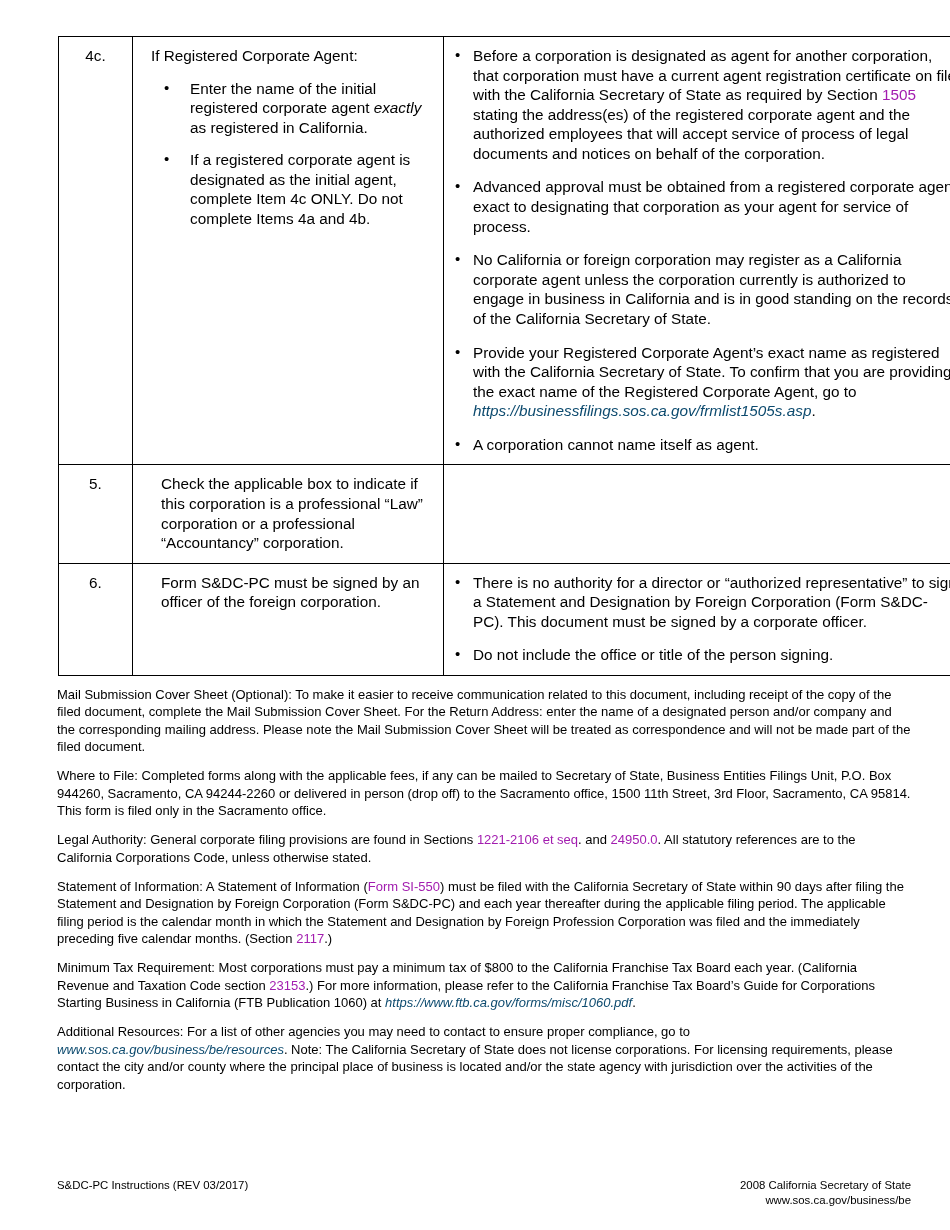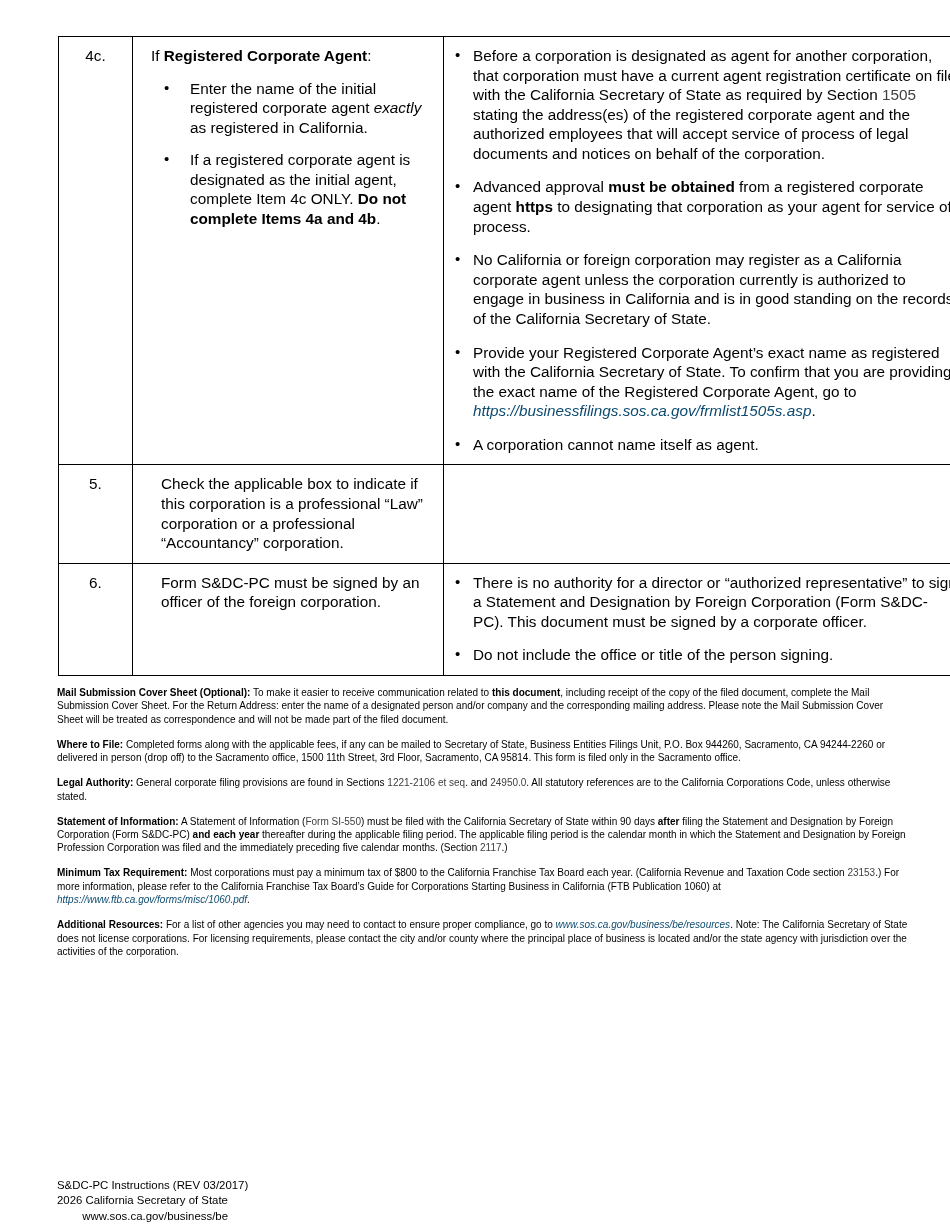--- a/index.html
+++ b/index.html
@@ -72,53 +72,52 @@
   }
   
   ul.b.indent > li { padding-left: 48px; }
   ul.b.indent > li::before { left: 22px; }
 
   
   ul.b.right > li { padding-left: 20px; margin-top: 14px; }
   ul.b.right > li:first-child { margin-top: 0; }
   ul.b.right > li::before { left: 2px; }
 
-  b, strong { font-weight: bold; margin-top: 9px; }
+  b, strong { font-weight: normal; margin-top: 9px; }
   i, em { font-style: italic; }
 
-  .lnk { color: #404040; }
+  .lnk { color: #a21caf; }
   .lnk-i { color: #0c4a6e; font-style: italic; }
 
   
   .body-wrap {
     position: absolute;
     left: 57px;
     top: 686px;
     width: 854px;
   }
   .para {
-    font-size: 10px;
+    font-size: 13px;
     line-height: 1.345;
     margin: 0 0 11.5px 0;
     text-align: left;
   }
   .para:last-child { margin-bottom: 0; }
 
   
   .footer {
     position: absolute;
     left: 57px;
     top: 1178px;
     width: 854px;
     display: flex;
     justify-content: space-between;
     align-items: flex-start;
     font-size: 11.4px;
     line-height: 1.35;
-    flex-direction: column;
   }
   .footer-right { text-align: right; }
 </style>
 </head>
 <body>
 
 <div class="page">
 
   <table class="instr-table">
     <tbody>
@@ -130,21 +129,21 @@
         <td class="col-left">
           <p class="lead"><span>If </span><b>Registered Corporate Agent</b><span>:</span></p>
           <ul class="b indent">
             <li><span>Enter the name of the initial registered corporate agent </span><i>exactly</i><span> as registered in California.</span></li>
             <li><span>If a registered corporate agent is designated as the initial agent, complete Item 4c ONLY.  </span><b>Do not complete Items 4a and 4b</b><span>.</span></li>
           </ul>
         </td>
         <td class="col-right">
           <ul class="b right">
             <li><span>Before a corporation is designated as agent for another corporation, that corporation must have a current agent registration certificate on file with the California Secretary of State as required by Section </span><span class="lnk">1505</span><span> stating the address(es) of the registered corporate agent and the authorized employees that will accept service of process of legal documents and notices on behalf of the corporation.</span></li>
-            <li><span>Advanced approval </span><b>must be obtained</b><span> from a registered corporate agent </span><b>https</b><span> to designating that corporation as your agent for service of process.</span></li>
+            <li><span>Advanced approval </span><b>must be obtained</b><span> from a registered corporate agent </span><b>exact</b><span> to designating that corporation as your agent for service of process.</span></li>
             <li><span>No California or foreign corporation may register as a California corporate agent unless the corporation currently is authorized to engage in business in California and is in good standing on the records of the California Secretary of State.</span></li>
             <li><span>Provide your Registered Corporate Agent’s exact name as registered with the California Secretary of State.  To confirm that you are providing the exact name of the Registered Corporate Agent, go to </span><span class="lnk-i">https://businessfilings.sos.ca.gov/frmlist1505s.asp</span><span>.</span></li>
             <li><span>A corporation cannot name itself as agent.</span></li>
           </ul>
         </td>
       </tr>
 
       <tr>
         <td class="col-num">
           <span class="num-label">5.</span>
@@ -188,18 +187,18 @@
 
     <p class="para"><b>Minimum Tax Requirement:</b><span>  Most corporations must pay a minimum tax of $800 to the California Franchise Tax Board each year. (California Revenue and Taxation Code section </span><span class="lnk">23153</span><span>.) For more information, please refer to the California Franchise Tax Board’s Guide for Corporations Starting Business in California (FTB Publication 1060) at </span><span class="lnk-i">https://www.ftb.ca.gov/forms/misc/1060.pdf</span><span>.</span></p>
 
     <p class="para"><b>Additional Resources:</b><span>  For a list of other agencies you may need to contact to ensure proper compliance, go to </span><span class="lnk-i">www.sos.ca.gov/business/be/resources</span><span>. Note: The California Secretary of State does not license corporations. For licensing requirements, please contact the city and/or county where the principal place of business is located and/or the state agency with jurisdiction over the activities of the corporation.</span></p>
 
   </div>
 
   <div class="footer">
     <div class="footer-left">S&amp;DC-PC Instructions (REV 03/2017)</div>
     <div class="footer-right">
-      <div>2026 California Secretary of State</div>
+      <div>2008 California Secretary of State</div>
       <div>www.sos.ca.gov/business/be</div>
     </div>
   </div>
 
 </div>
 
 </body></html>

